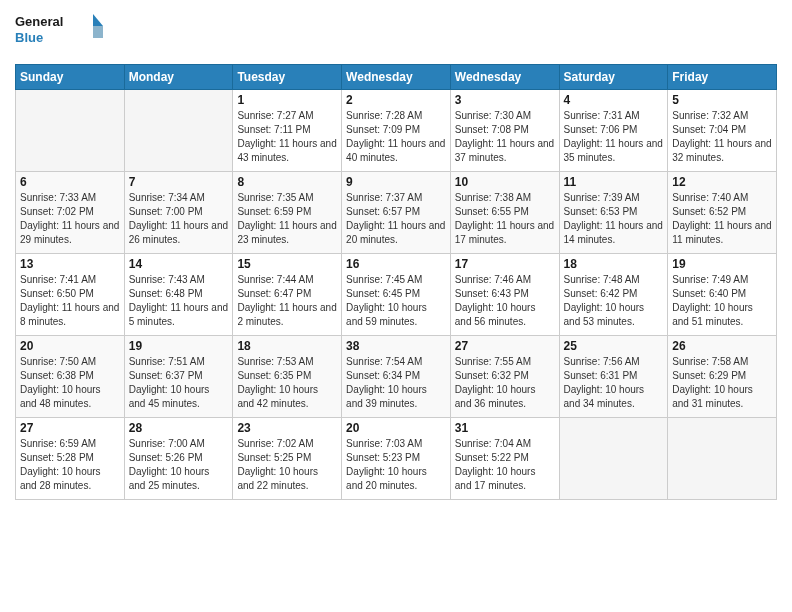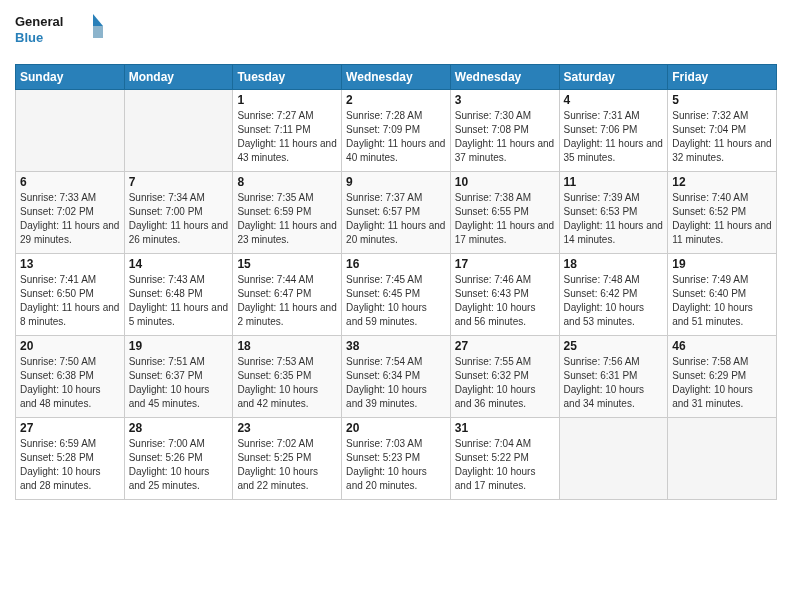--- a/index.html
+++ b/index.html
@@ -209,21 +209,21 @@
         </td>
         <td>
           <span class="day-num">27</span>
           <div class="day-info">Sunrise: 7:55 AM<br>Sunset: 6:32 PM<br>Daylight: 10 hours and 36 minutes.</div>
         </td>
         <td>
           <span class="day-num">25</span>
           <div class="day-info">Sunrise: 7:56 AM<br>Sunset: 6:31 PM<br>Daylight: 10 hours and 34 minutes.</div>
         </td>
         <td>
-          <span class="day-num">46</span>
+          <span class="day-num">26</span>
           <div class="day-info">Sunrise: 7:58 AM<br>Sunset: 6:29 PM<br>Daylight: 10 hours and 31 minutes.</div>
         </td>
       </tr>
       <tr>
         <td>
           <span class="day-num">27</span>
           <div class="day-info">Sunrise: 6:59 AM<br>Sunset: 5:28 PM<br>Daylight: 10 hours and 28 minutes.</div>
         </td>
         <td>
           <span class="day-num">28</span>

